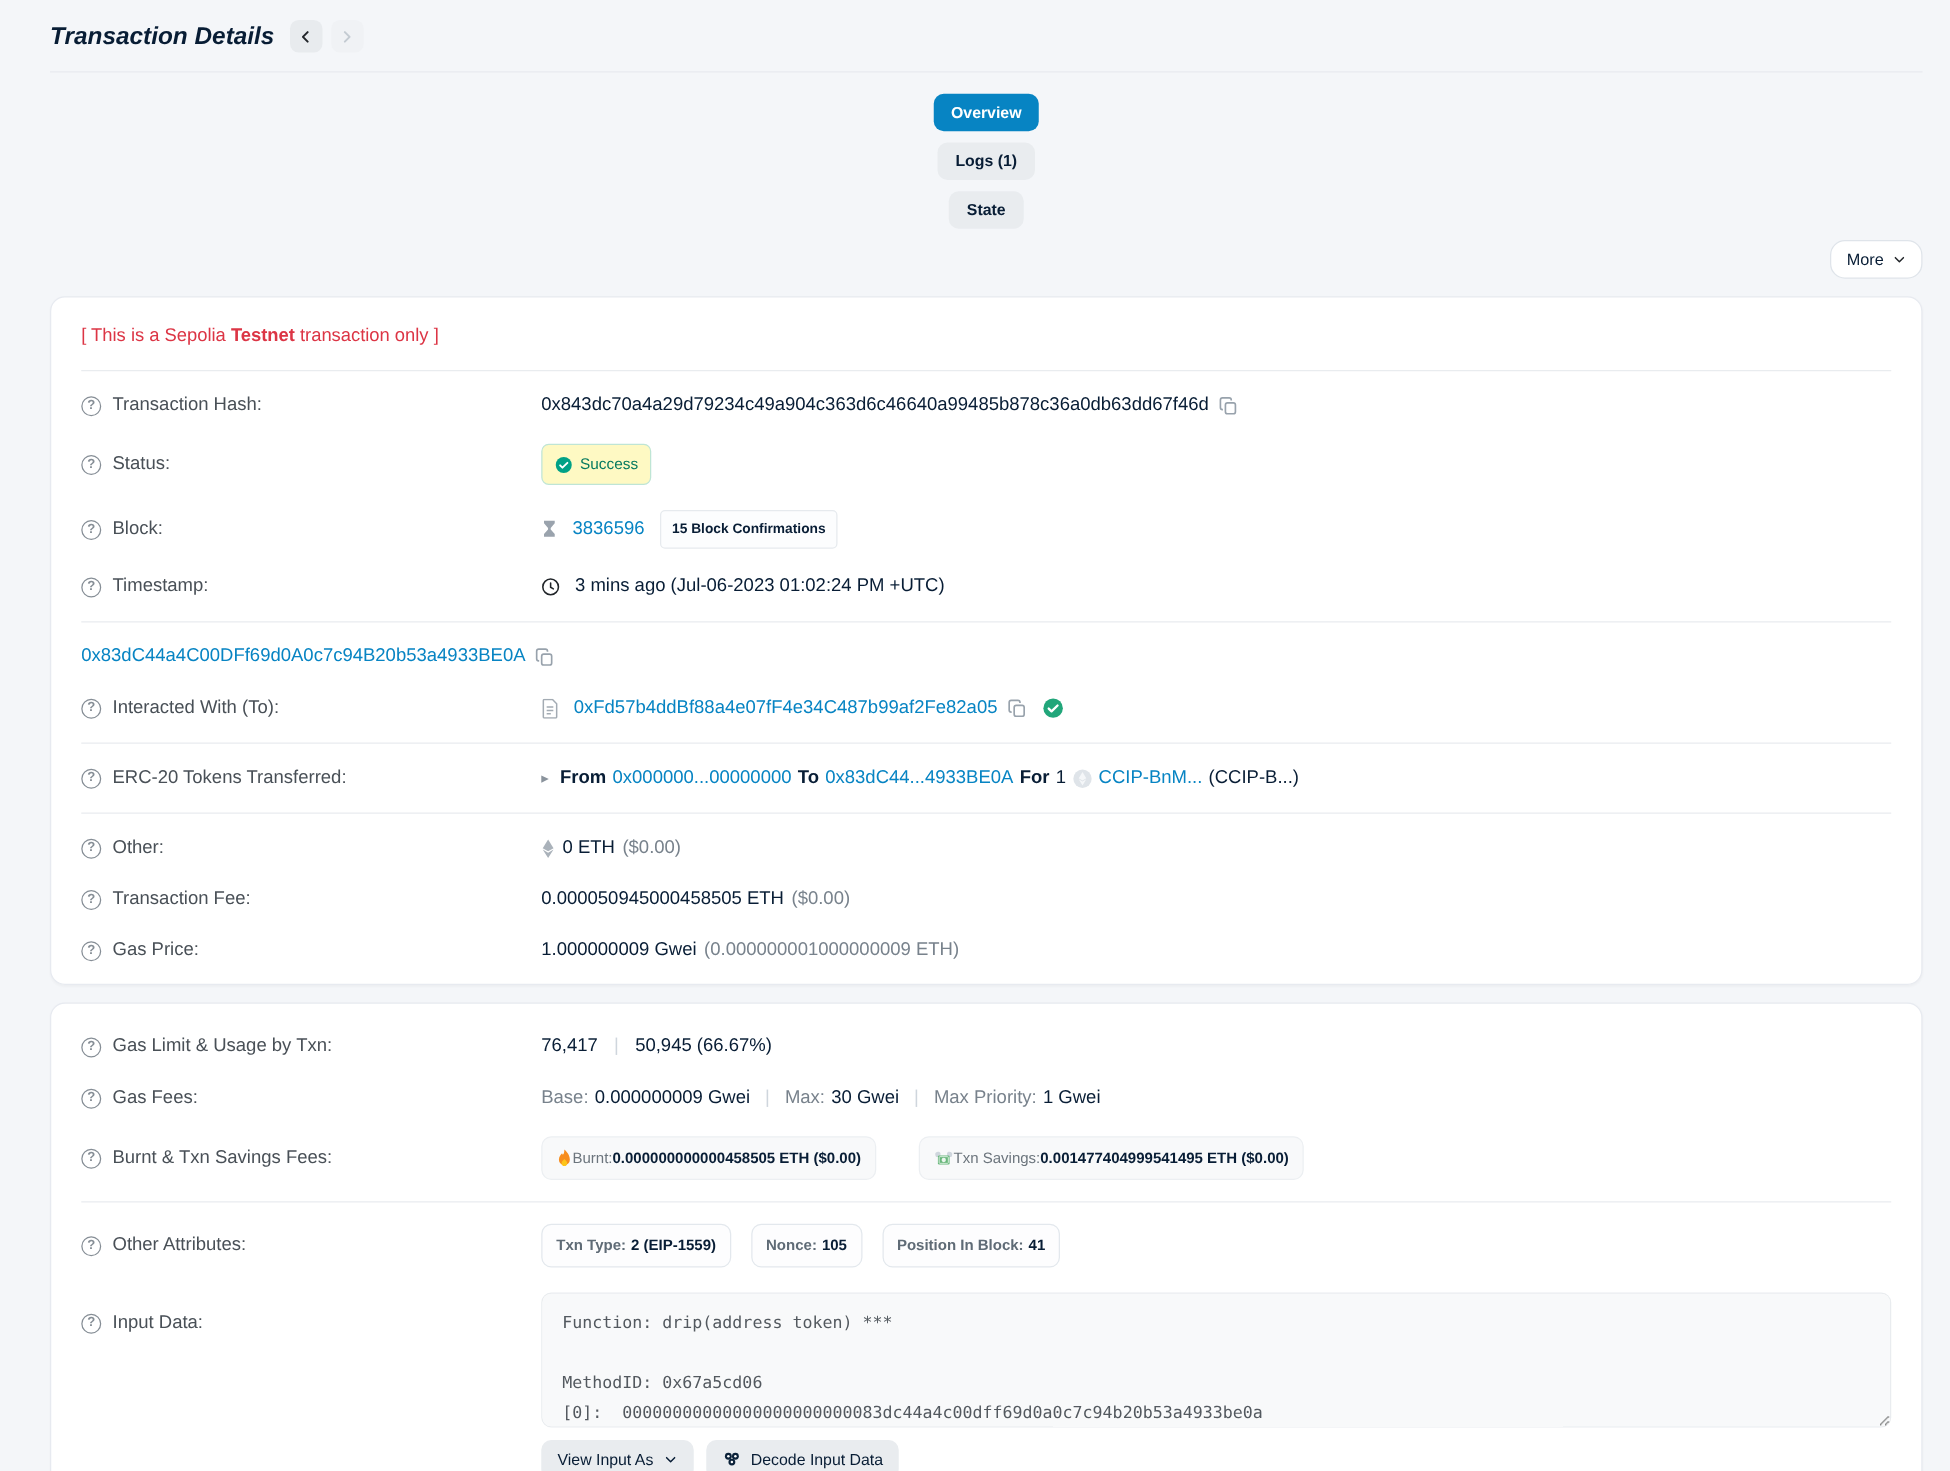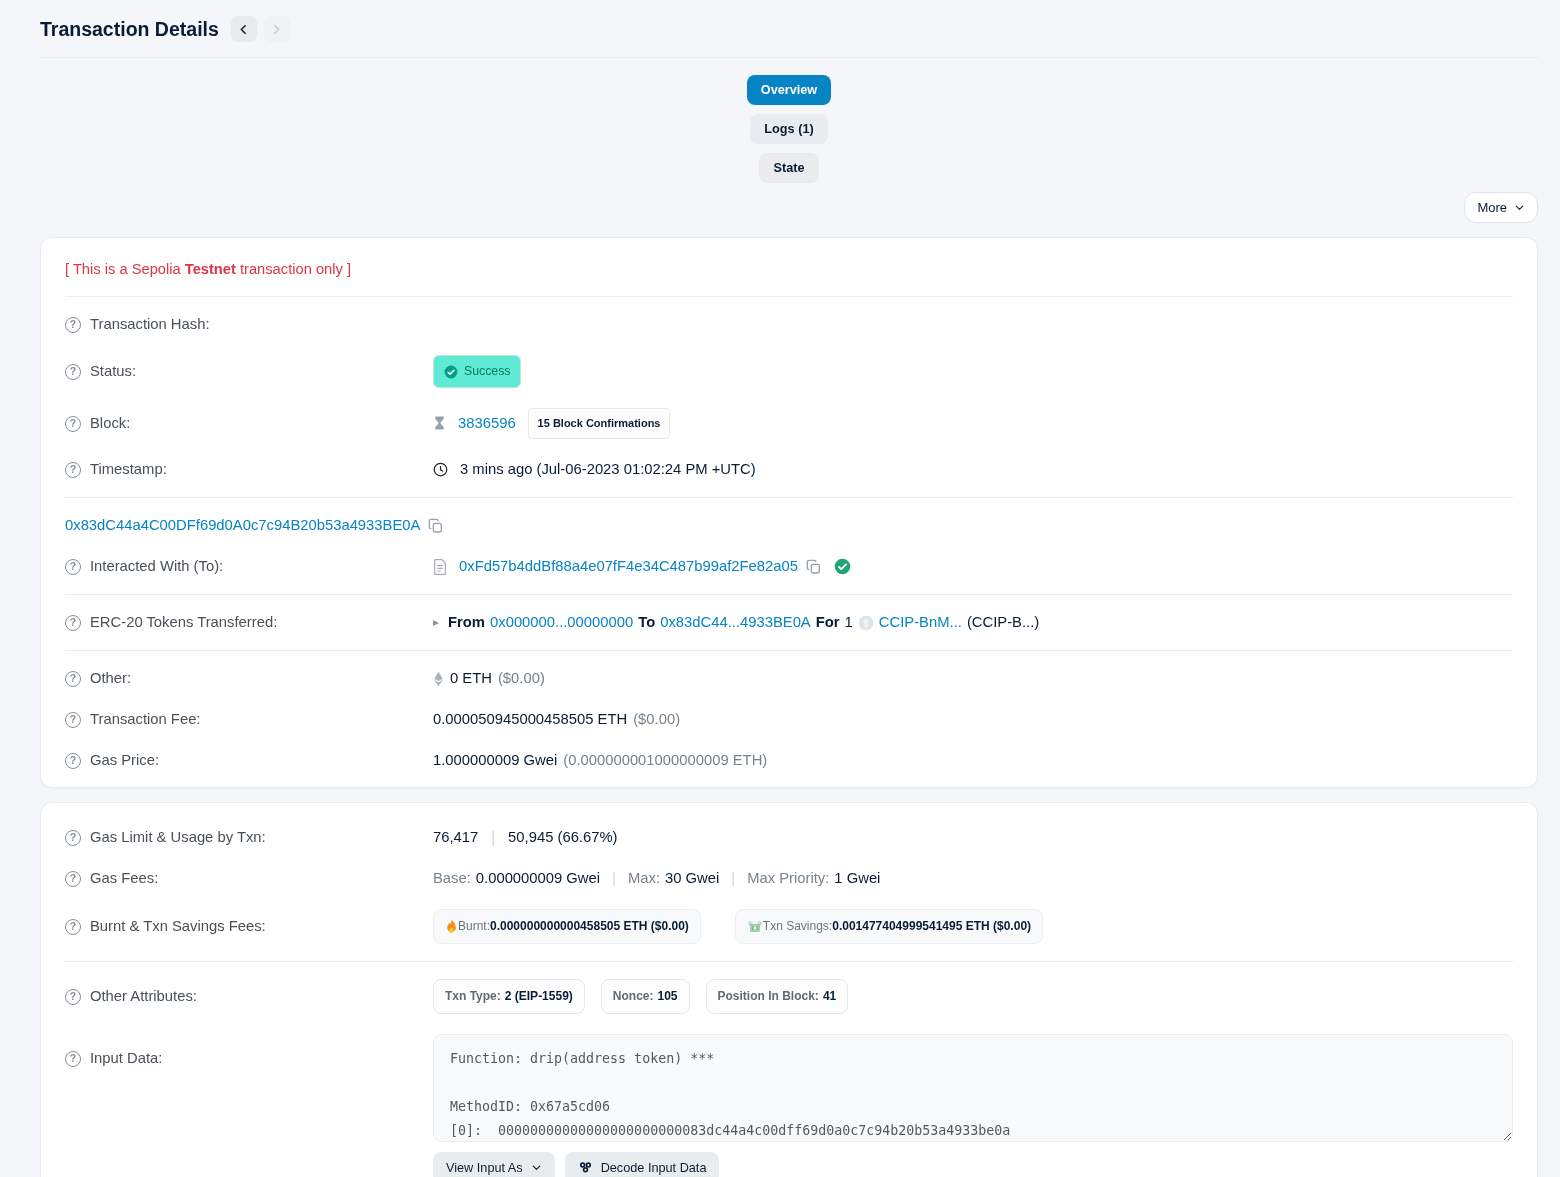--- a/index.html
+++ b/index.html
@@ -8,21 +8,21 @@
     width:1560px; height:1177px;
     background:#f4f6f9;
     font-family:"Liberation Sans", sans-serif;
     color:#081d35;
     font-size:14.8px;
     -webkit-font-smoothing:antialiased;
   }
   .page { padding:12px 22px 0 40px; }
 
   
-  .page-header { display:flex; align-items:center; gap:12px; padding:4px 0 15px; border-bottom:1px solid #e7eaef; }
+  .page-header { display:flex; align-items:center; gap:12px; padding:4px 0 15px; border-bottom:1px solid #e7eaef;font-style:italic; }
   .page-title { font-size:19.5px; font-weight:700; color:#081d35; }
   .nav-btns { display:flex; gap:7px; }
   .nav-btn { width:26px; height:26px; border:none; border-radius:7px; display:flex; align-items:center; justify-content:center; cursor:pointer; padding:0; }
   .nav-btn.prev { background:#e8ebee; color:#212529; }
   .nav-btn.next { background:#f0f2f5; color:#c4cbd2; }
 
   
   .tabs-row { display:flex; align-items:center; gap:9px; margin-top:17px;flex-direction:column; }
   .tab { border:none; border-radius:8px; padding:8px 14px; font-size:12.7px; font-weight:700; cursor:pointer; background:#e9ecef; color:#081d35; font-family:inherit; }
   .tab.active { background:#0784c3; color:#fff; }
@@ -44,21 +44,21 @@
   .qicon { width:16px; height:16px; border:1.2px solid #868e96; border-radius:50%; margin-right:9px; flex-shrink:0; display:inline-flex; align-items:center; justify-content:center; color:#868e96; font-size:10.5px; font-weight:700; }
   .qicon::after { content:"?"; }
 
   a.link { color:#0784c3; text-decoration:none; cursor:pointer; }
   .muted { color:#78828c; }
   .dark { color:#081d35; }
   .bold { font-weight:700; }
 
   .icon-btn { background:none; border:none; padding:0 2px; cursor:pointer; display:inline-flex; align-items:center; }
 
-  .status-badge { display:inline-flex; align-items:center; gap:6px; background:#5eead4; border:1px solid #bfe5d5; color:#077a5f; border-radius:6px; padding:5px 10px; font-size:12.3px; font-weight:500; }
+  .status-badge { display:inline-flex; align-items:center; gap:6px; background:#fef9c3; border:1px solid #bfe5d5; color:#077a5f; border-radius:6px; padding:5px 10px; font-size:12.3px; font-weight:500; }
 
   .confirm-badge { border:1px solid #e6eaee; background:#fcfdfe; border-radius:4px; padding:4px 9px; font-size:11px; font-weight:700; color:#081d35; margin-left:6px; cursor:default; }
 
   .sep { color:#cfd6dd; margin:0 7px; }
   .sep::after { content:"|"; }
   .tri { color:#8a939c; font-size:12px; margin-right:4px; }
   .tri::after { content:"\25B8"; }
 
   .fee-badge { display:inline-flex; align-items:center; gap:0; background:#f8f9fa; border:1px solid #eceff2; border-radius:8px; padding:6px 11px; font-size:12px; cursor:default; }
   .fee-badge .k { color:#6c757d; }
@@ -120,20 +120,31 @@
 
     <div class="notice"><span>[ This is a Sepolia </span><b>Testnet</b><span> transaction only ]</span></div>
 
     <hr class="divider">
 
     <div class="row">
       <div class="lbl">
           <span class="qicon"></span>
           <span>Transaction Hash:</span>
         </div>
+      <div class="val">
+        <span class="dark">0x843dc70a4a29d79234c49a904c363d6c46640a99485b878c36a0db63dd67f46d</span>
+        <button class="icon-btn">
+          <span>
+              <svg width="16" height="16" viewBox="0 0 24 24" fill="none" stroke="#98a2ac" stroke-width="2">
+                <rect x="8" y="8" width="12" height="13" rx="2.5"></rect>
+                <path d="M5 16H4.5A2.5 2.5 0 0 1 2 13.5v-9A2.5 2.5 0 0 1 4.5 2h8A2.5 2.5 0 0 1 15 4.5V5"></path>
+              </svg>
+            </span>
+        </button>
+      </div>
     </div>
 
     <div class="row">
       <div class="lbl">
           <span class="qicon"></span>
           <span>Status:</span>
         </div>
       <div class="val">
         <span class="status-badge">
           <span>

